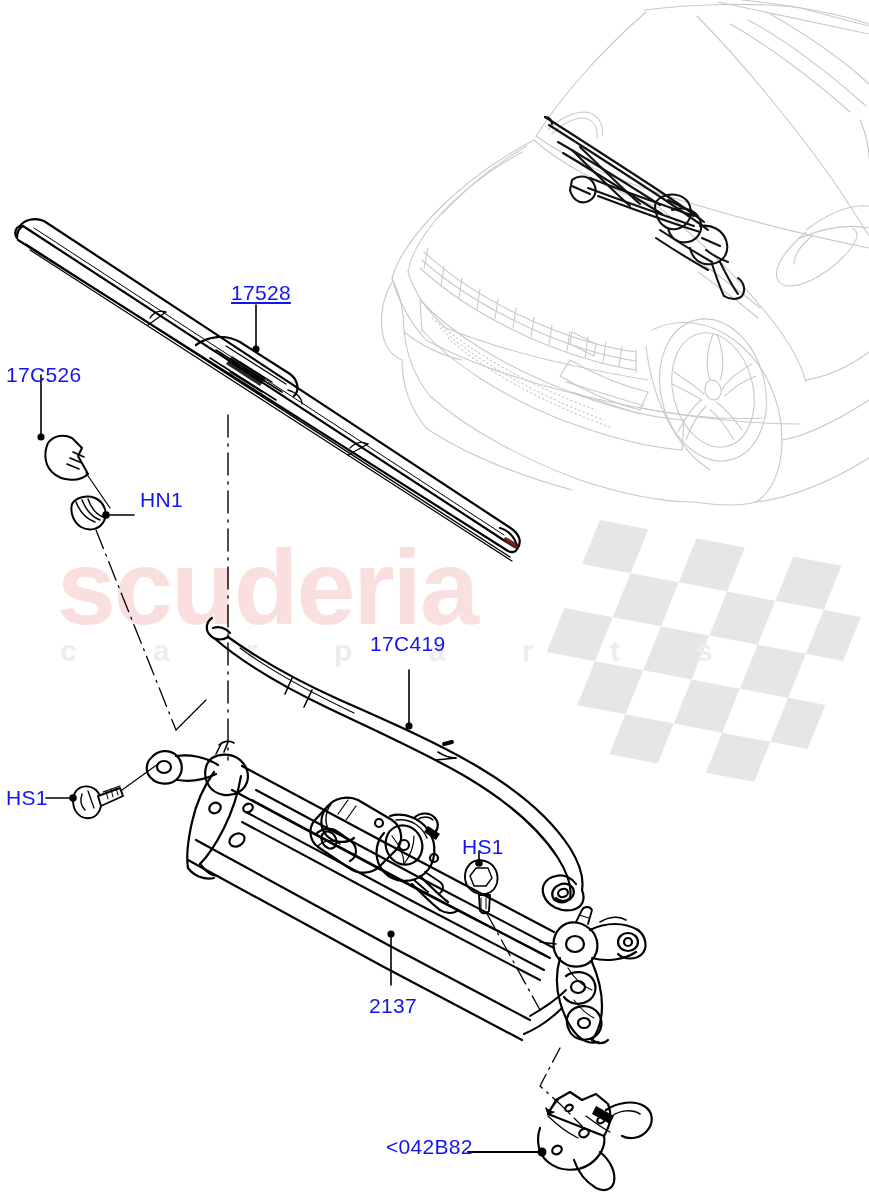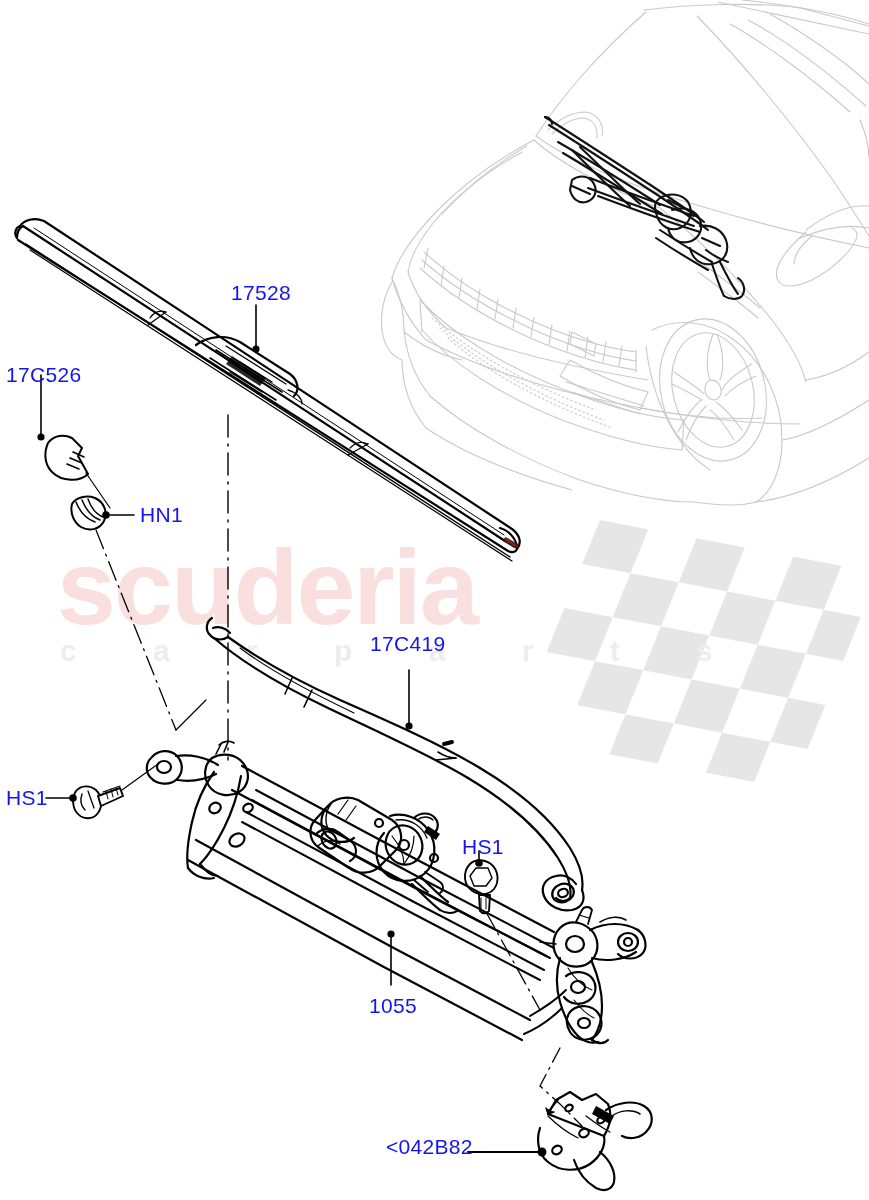--- a/index.html
+++ b/index.html
@@ -512,21 +512,21 @@
 
       <path d="M486 912 L540 1010" stroke-width="1.3" stroke-dasharray="18 6 2 6"></path>
 
       <path d="M560 1048 L540 1086 L560 1104 L582 1126" stroke-width="1.3" stroke-dasharray="16 6 2 6"></path>
 
       <path d="M176 730 L206 700" stroke-width="1.2"></path>
     </g>
   </svg>
 
   <div class="label" style="left:6px;  top:364px;">17C526</div>
-  <div class="label" style="left:231px; top:282px;">17528</div>
-  <div class="label" style="left:140px; top:504px;">HN1</div>
+  <div class="label" style="left:231px; top:282px;text-decoration:underline;">17528</div>
+  <div class="label" style="left:140px; top:489px;">HN1</div>
   <div class="label" style="left:370px; top:633px;">17C419</div>
   <div class="label" style="left:6px;   top:787px;">HS1</div>
   <div class="label" style="left:462px; top:836px;">HS1</div>
-  <div class="label" style="left:369px; top:995px;">1055</div>
+  <div class="label" style="left:369px; top:995px;">2137</div>
   <div class="label" style="left:386px; top:1136px;">&lt;042B82</div>
 
 </div>
 
 </body></html>

